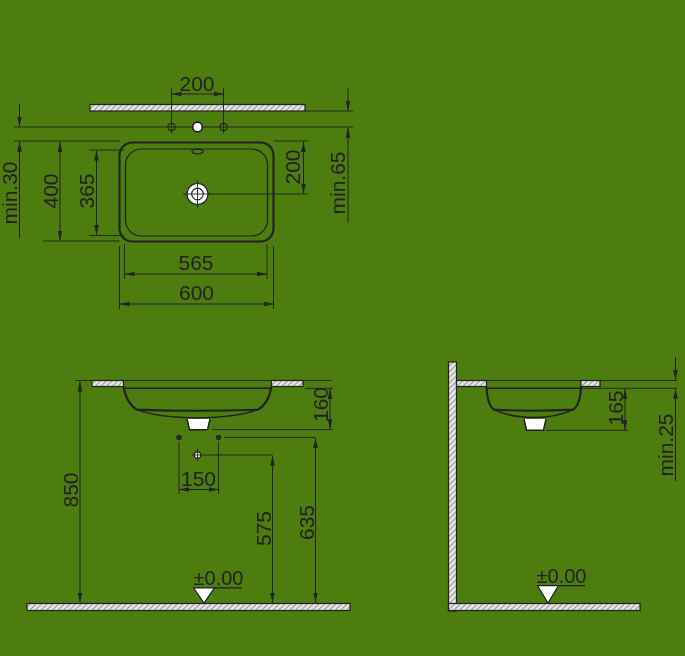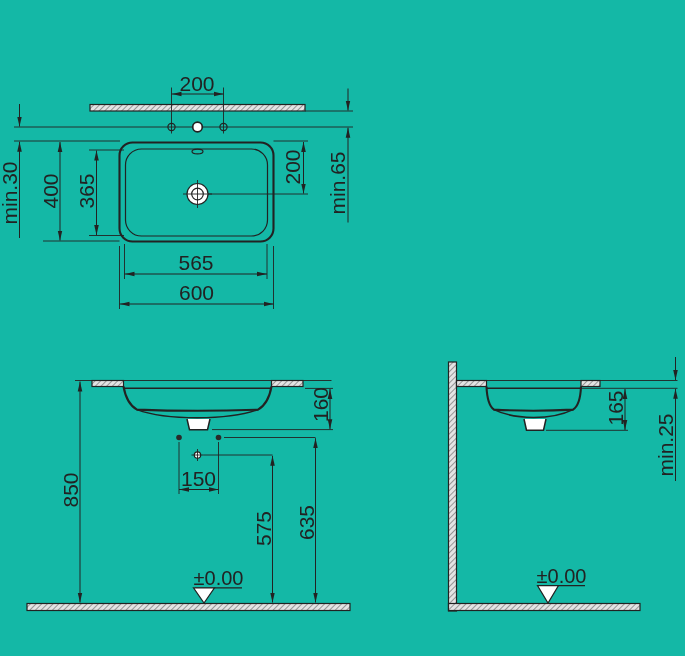--- a/index.html
+++ b/index.html
@@ -1,16 +1,16 @@
 <!DOCTYPE html>
 <html><head>
 <meta charset="utf-8">
 <style>
   html,body{margin:0;padding:0;background:#ffffff;}
-  .stage{width:685px;height:656px;position:relative;background:#14b8a6;}
+  .stage{width:685px;height:656px;position:relative;background:#4d7c0f;}
   text{font-family:"Liberation Sans",sans-serif;fill:#222;}
   .dim{font-size:21px;}
   .datum{font-size:20px;}
   .ln{stroke:#222;stroke-width:1;fill:none;}
   .thin{stroke:#222;stroke-width:0.9;fill:none;}
   .ol2{stroke:#222;stroke-width:2.1;fill:none;}
   .ol{stroke:#222;stroke-width:1.5;fill:none;}
   .ol1{stroke:#222;stroke-width:1.2;fill:none;}
   .hatchbox{stroke:#222;stroke-width:1.2;}
   .white{fill:#ffffff;}

